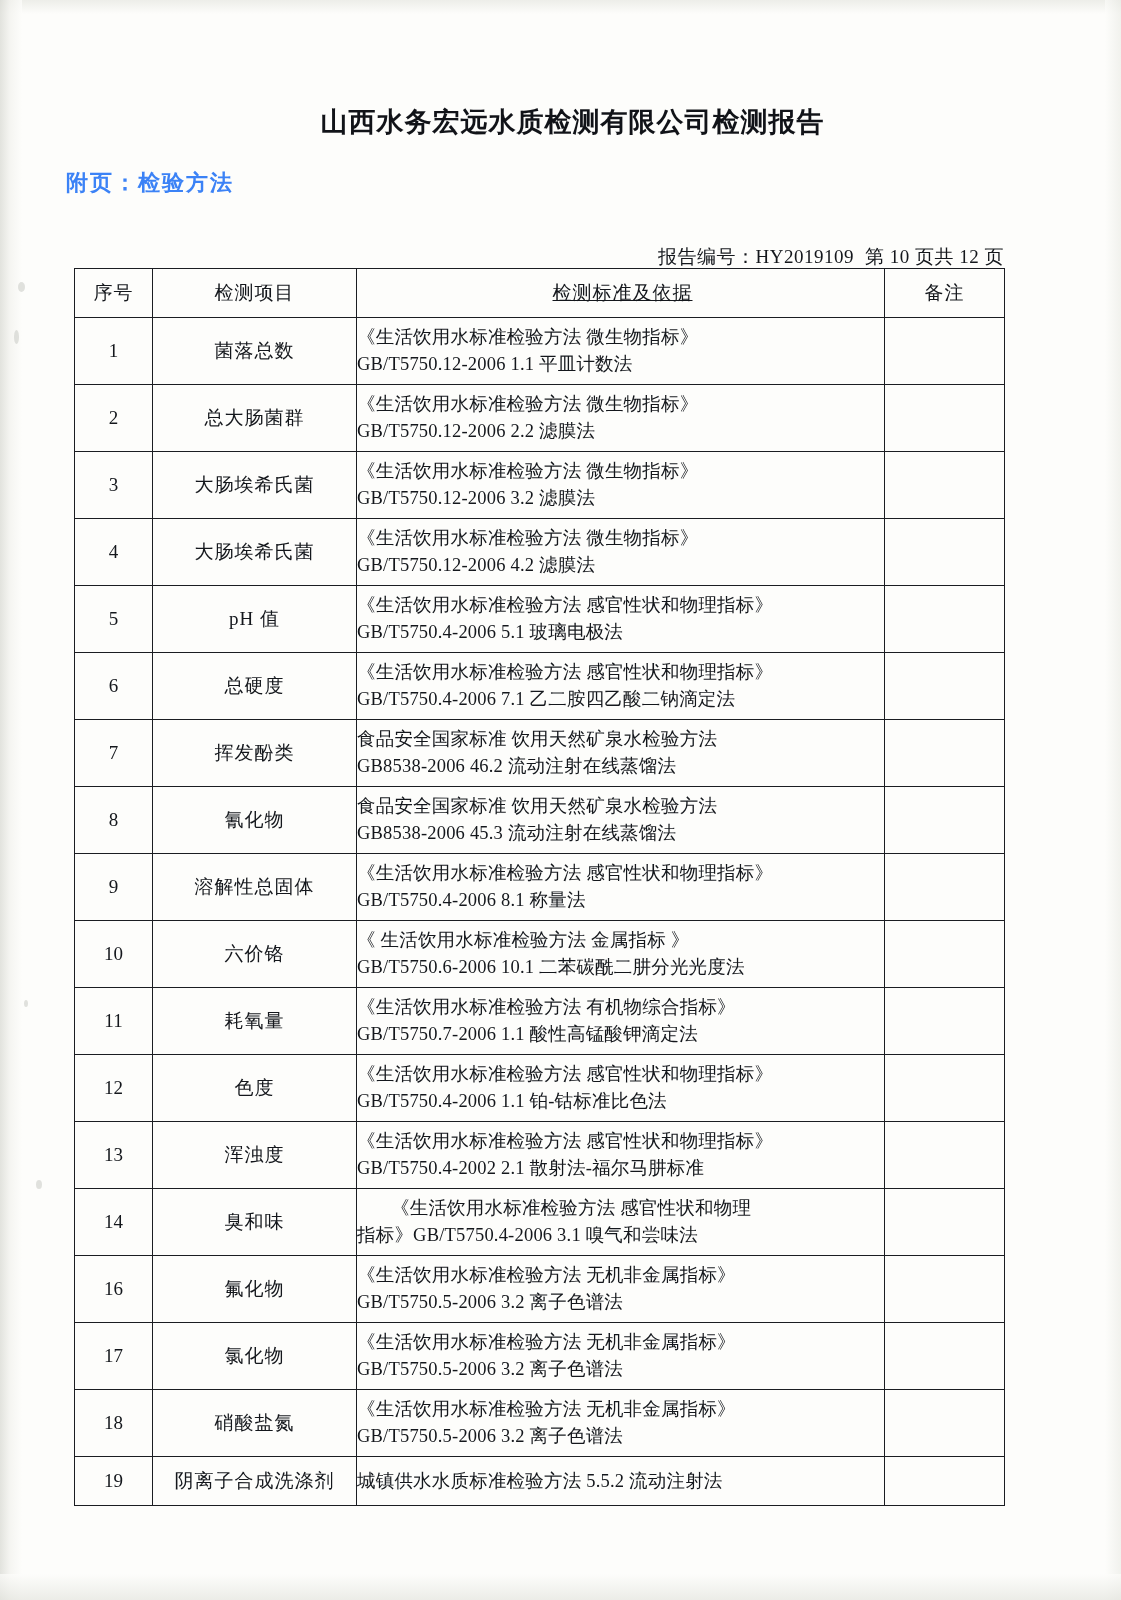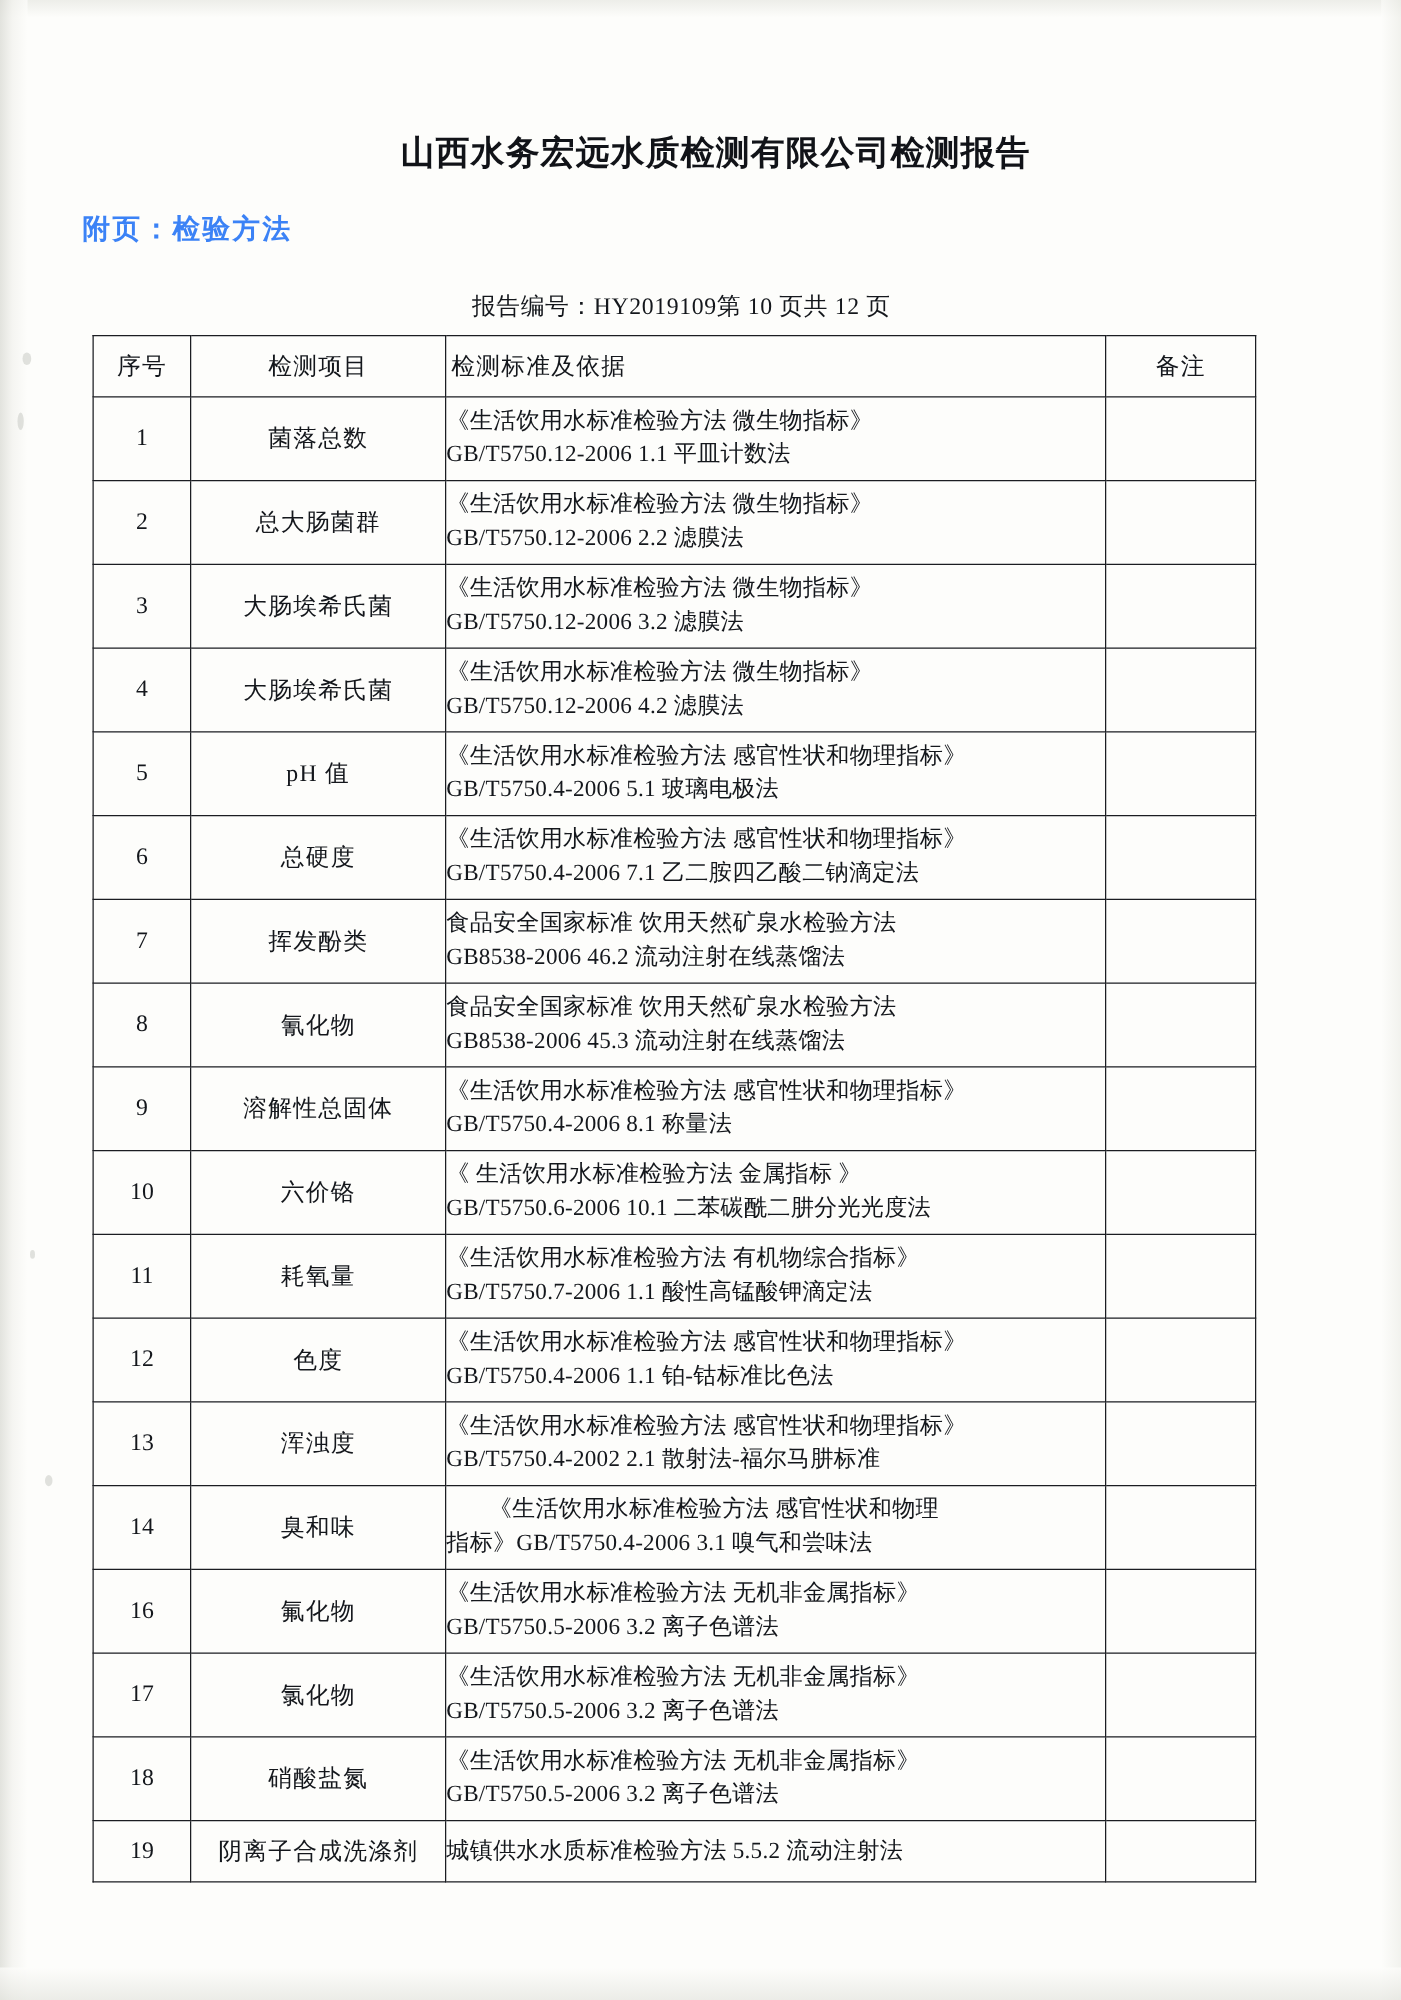--- a/index.html
+++ b/index.html
@@ -78,27 +78,28 @@
     font-weight: bold;
     letter-spacing: 2px;
     color: #3b82f6;
   }
   .meta-row {
     position: absolute;
     top: 232px;
     left: 86px;
     width: 918px;
     display: flex;
-    justify-content: center;
+    justify-content: flex-end;
     align-items: baseline;
     font-size: 19px;
     letter-spacing: .5px;
+    gap: 11px;
   }
   .meta-left { font-family: "Liberation Serif", serif; }
-  .meta-right { font-family: "Liberation Serif", serif; }
+  .meta-right { font-family: "Liberation Serif", serif; margin-top: 12px; }
 
   table.report {
     position: absolute;
     top: 268px;
     left: 74px;
     width: 930px;
     border-collapse: collapse;
     table-layout: fixed;
   }
   table.report th,
@@ -112,21 +113,21 @@
   col.c-std    { width: 528px; }
   col.c-remark { width: 120px; }
 
   th.hd {
     height: 48px;
     font-weight: normal;
     font-size: 19px;
     font-family: "Liberation Serif", serif;
     letter-spacing: 1px;
   }
-  th.hd.left-pad { text-align: left; padding-left: 4px; }
+  th.hd.left-pad { text-align: center; padding-left: 4px; text-decoration: underline; }
 
   td.no {
     text-align: center;
     font-size: 19px;
     font-family: "Liberation Serif", serif;
   }
   td.item {
     text-align: center;
     font-size: 19px;
     letter-spacing: 1px;

